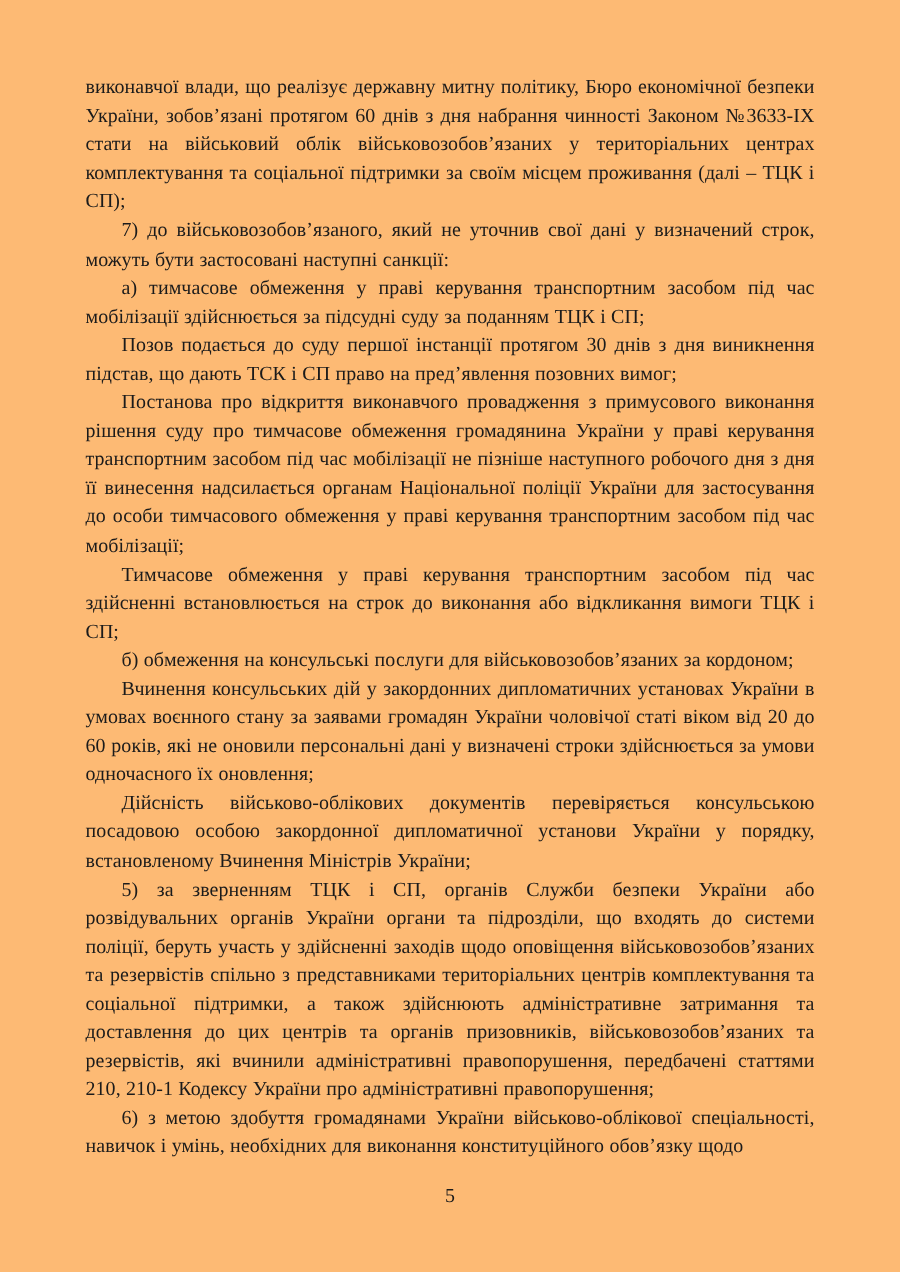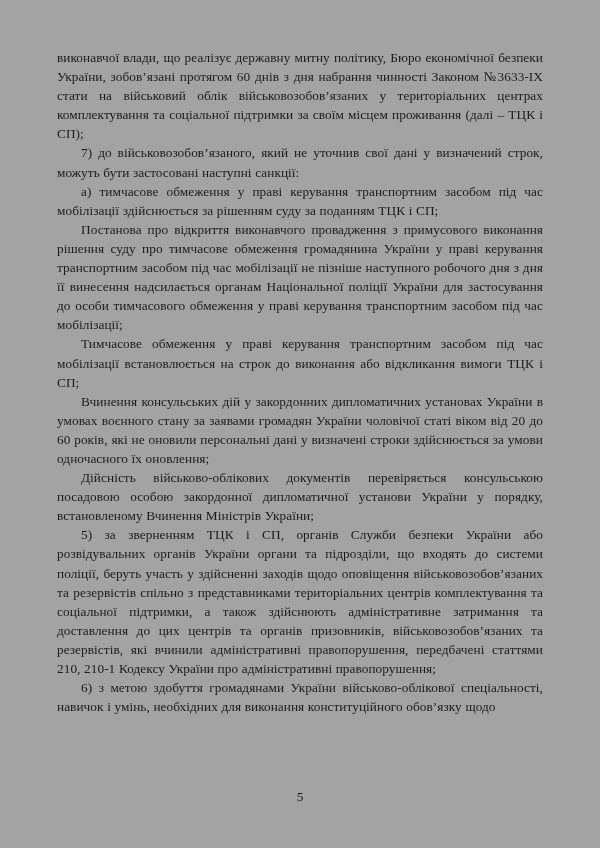--- a/index.html
+++ b/index.html
@@ -11,21 +11,21 @@
     width: 600px;
     height: 848px;
     font-family: "Liberation Serif", "DejaVu Serif", serif;
     color: #1b1b1b;
     overflow: hidden;
   }
   .page {
     position: relative;
     width: 600px;
     height: 848px;
-    background: #a3a3a3;
+    background: #fdba74;
     box-sizing: border-box;
   }
   .text-body {
     position: absolute;
     left: 57px;
     top: 48px;
     width: 486px;
   }
   .para {
     margin: 0;
@@ -52,23 +52,25 @@
   }
 </style>
 </head>
 <body>
 
 <div class="page">
 
   <div class="text-body">
     <p class="para no-indent">виконавчої влади, що реалізує державну митну політику, Бюро економічної безпеки України, зобов’язані протягом 60 днів з дня набрання чинності Законом №3633-IX стати на військовий облік військовозобов’язаних у територіальних центрах комплектування та соціальної підтримки за своїм місцем проживання (далі – ТЦК і СП);</p>
     <p class="para">7) до військовозобов’язаного, який  не уточнив свої дані у визначений строк, можуть бути застосовані наступні санкції:</p>
-    <p class="para">а) тимчасове обмеження у праві керування транспортним засобом під час мобілізації здійснюється за рішенням суду за поданням ТЦК і СП;</p>
+    <p class="para">а) тимчасове обмеження у праві керування транспортним засобом під час мобілізації здійснюється за підсудні суду за поданням ТЦК і СП;</p>
+    <p class="para">Позов подається до суду першої інстанції протягом 30 днів з дня виникнення підстав, що дають ТСК і СП право на пред’явлення позовних вимог;</p>
     <p class="para">Постанова про відкриття виконавчого провадження з примусового виконання рішення суду про тимчасове обмеження громадянина України у праві керування транспортним засобом під час мобілізації не пізніше наступного робочого дня з дня її винесення надсилається органам Національної поліції України для застосування до особи тимчасового обмеження у праві керування транспортним засобом під час мобілізації;</p>
-    <p class="para">Тимчасове обмеження у праві керування транспортним засобом під час мобілізації  встановлюється на строк до виконання або відкликання вимоги ТЦК і СП;</p>
+    <p class="para">Тимчасове обмеження у праві керування транспортним засобом під час здійсненні  встановлюється на строк до виконання або відкликання вимоги ТЦК і СП;</p>
+    <p class="para">б) обмеження на консульські послуги для військовозобов’язаних за кордоном;</p>
     <p class="para">Вчинення консульських дій у закордонних дипломатичних установах України в умовах воєнного стану за заявами громадян України чоловічої статі віком від 20 до 60 років, які не оновили персональні дані у визначені строки здійснюється за умови одночасного їх оновлення;</p>
     <p class="para">Дійсність військово-облікових документів перевіряється консульською посадовою особою закордонної дипломатичної установи України у порядку, встановленому Вчинення Міністрів України;</p>
     <p class="para">5) за зверненням ТЦК і СП, органів Служби безпеки України або розвідувальних органів України органи та підрозділи, що входять до системи поліції, беруть участь у здійсненні заходів щодо оповіщення військовозобов’язаних та резервістів спільно з представниками територіальних центрів комплектування та соціальної підтримки, а також здійснюють адміністративне затримання та доставлення до цих центрів та органів призовників, військовозобов’язаних та резервістів, які вчинили адміністративні правопорушення, передбачені статтями 210, 210-1 Кодексу України про адміністративні правопорушення;</p>
     <p class="para">6) з метою здобуття громадянами України військово-облікової спеціальності, навичок і умінь, необхідних для виконання конституційного обов’язку щодо</p>
   </div>
 
   <div class="page-number">5</div>
 
 </div>
 

